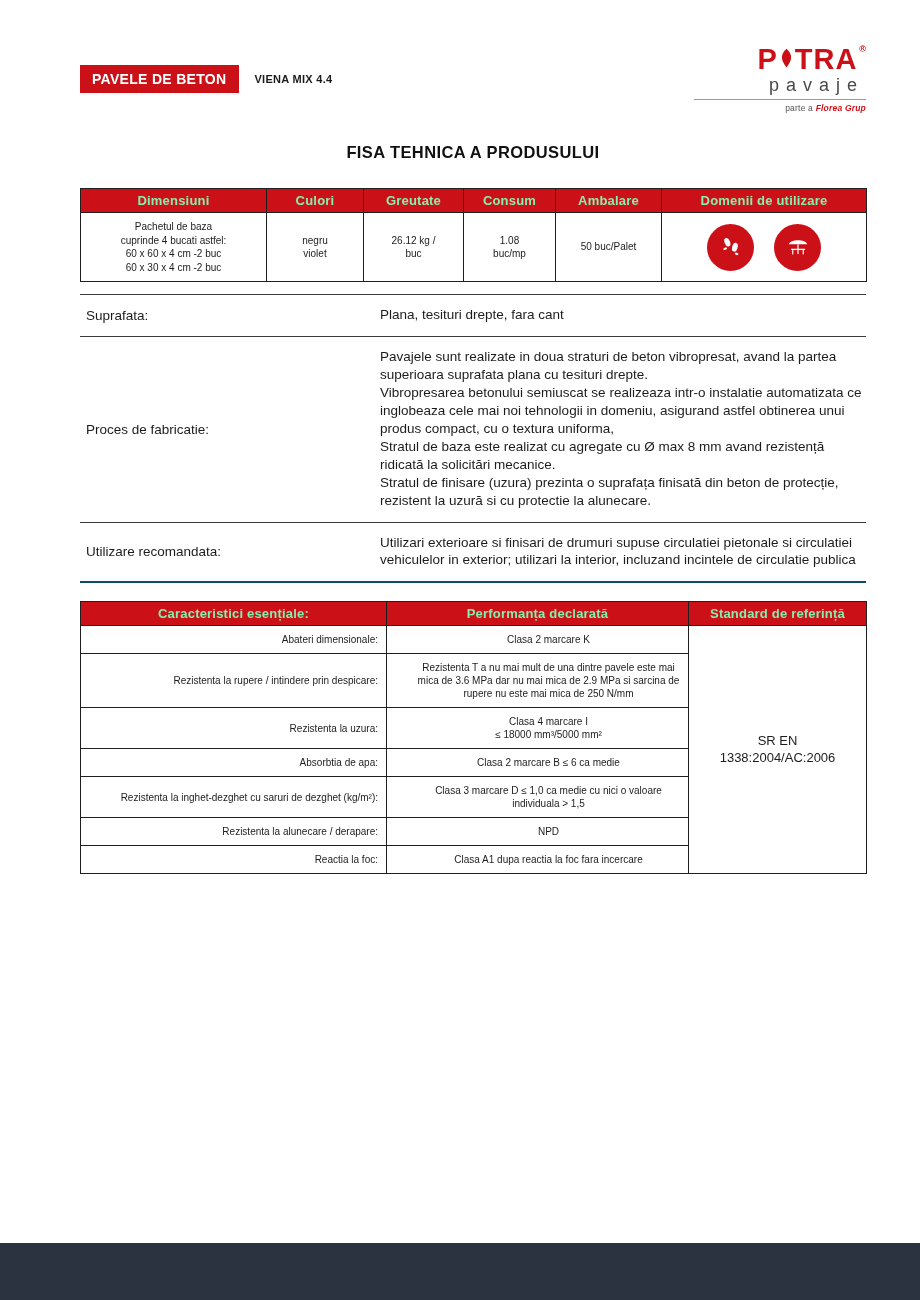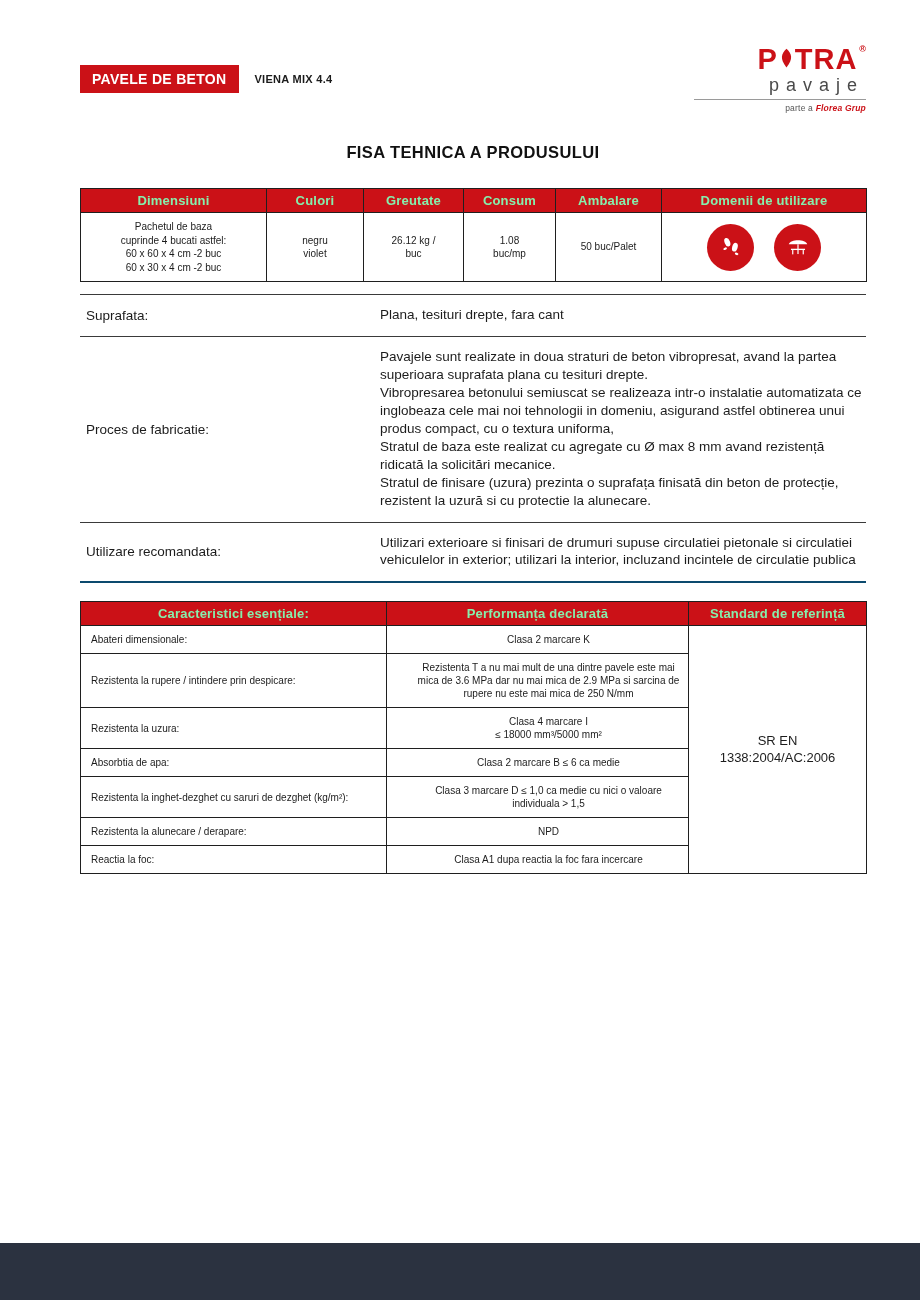--- a/index.html
+++ b/index.html
@@ -64,21 +64,21 @@
   
   .props { margin-top: 12px; width: 786px; }
   .prop-row { display: flex; border-top: 1px solid #3a3a3a; padding: 11px 0 12px 6px; }
   .prop-row:last-child { border-bottom: 2px solid #0c4a6e; }
   .prop-label { width: 294px; font-size: 13.5px; padding-top: 1px; align-self: center; }
   .prop-value { flex: 1; font-size: 13.5px; line-height: 1.33; padding-right: 2px; }
 
   
   .char-table { margin-top: 18px; }
   .char-table td { line-height: 1.3; }
-  .char-table td.label-col { text-align: left; padding-left: 10px; padding-right: 8px; }
+  .char-table td.label-col { text-align: right; padding-left: 10px; padding-right: 8px; }
   .char-table td.value-col { text-align: center; padding-left: 28px; }
   .char-table td.std-col { text-align: center; font-size: 13px; }
 
   
   .footer-bar {
     position: absolute; left: 0; right: 0; bottom: 0; height: 57px;
     background: #2B3240;
   }
 </style>
 </head>

